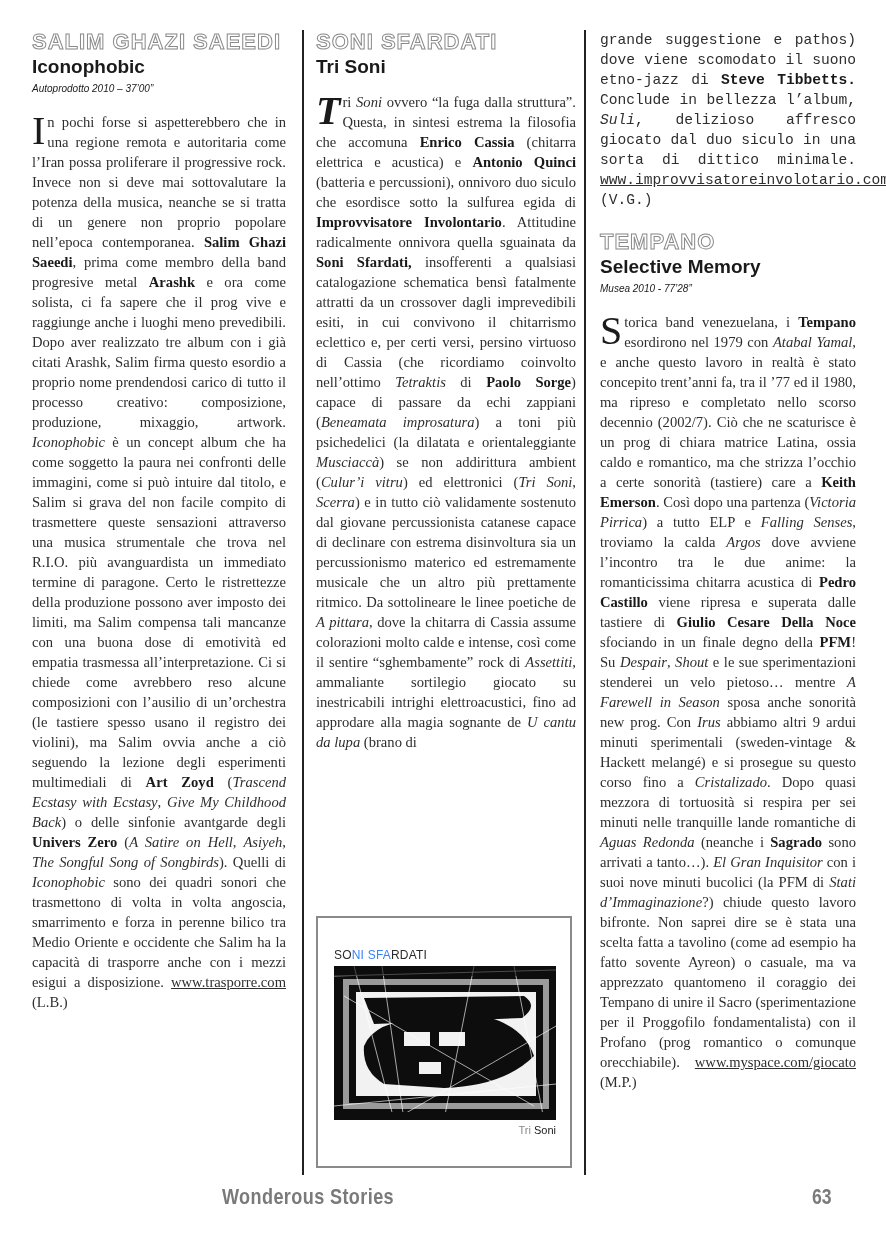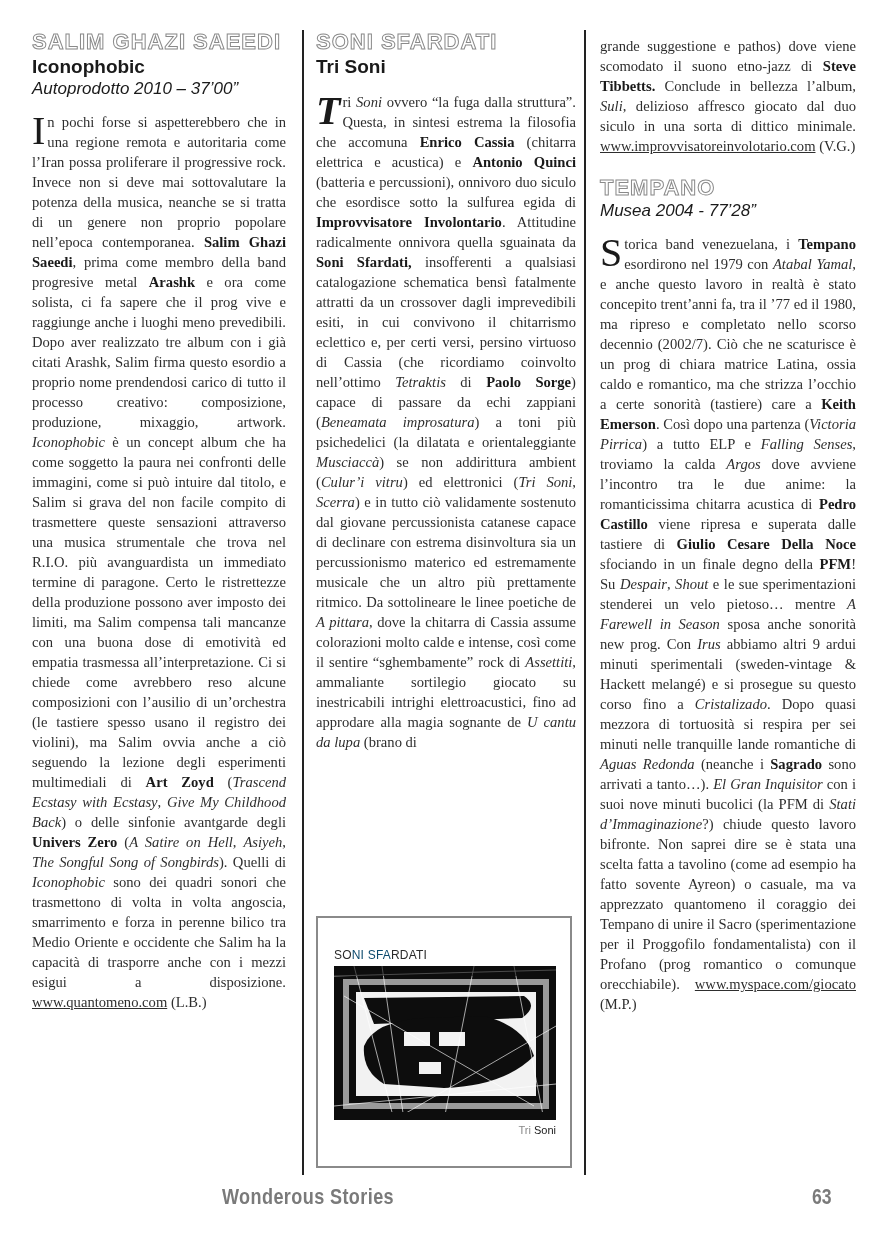--- a/index.html
+++ b/index.html
@@ -28,35 +28,35 @@
       font-family: "Liberation Sans", sans-serif;
       font-weight: bold;
       font-size: 19px;
       line-height: 22px;
       color: #1a1a1a;
       margin: 2px 0 0 0;
     }
     .label {
       font-family: "Liberation Sans", sans-serif;
       font-style: italic;
-      font-size: 17px;
+      font-size: 10px;
       line-height: 18px;
       color: #1a1a1a;
       margin: 2px 0 0 0;
     }
     .body-text {
       font-family: "Liberation Serif", serif;
       font-size: 14.6px;
       line-height: 20px;
       text-align: justify;
       color: #2e2e2e;
       margin: 14px 0 0 0;
       hyphens: manual;
     }
-    .body-text.cont { margin-top: 6px; }
+    .body-text.cont { margin-top: 0; font-family: Liberation Mono, monospace; }
     .dropcap {
       float: left;
       font-family: "Liberation Serif", serif;
       font-size: 40px;
       line-height: 34px;
       margin: 2px 2px 0 0;
       color: #1a1a1a;
     }
     .dropcap.italic { font-style: italic; font-weight: bold; }
     b { color: #1a1a1a; }
@@ -67,21 +67,21 @@
       left: 316px; top: 916px; width: 256px; height: 252px;
       border: 2px solid #8a8a8a;
       box-sizing: border-box;
       background: #ffffff;
     }
     .cover-title {
       position: absolute; left: 16px; top: 30px;
       font-family: "Liberation Sans", sans-serif;
       font-size: 12px; color: #2a2a2a; letter-spacing: 0.2px;
     }
-    .cover-title .grey { color: #0c4a6e; }
+    .cover-title .grey { color: #3b82f6; }
     .cover-art {
       position: absolute; left: 16px; top: 48px; width: 222px; height: 154px;
       background: #111;
       overflow: hidden;
     }
     .cover-sub {
       position: absolute; right: 14px; top: 206px;
       font-family: "Liberation Sans", sans-serif;
       font-size: 11px; color: #1a1a1a;
     }
@@ -109,21 +109,21 @@
   <div class="vline vline-1"></div>
   <div class="vline vline-2"></div>
 
   <div class="col col-1">
     <h2 class="band">Salim Ghazi Saeedi</h2>
     <h3 class="album">Iconophobic</h3>
     <div class="label">Autoprodotto 2010 – 37’00”</div>
     <p class="body-text">
       <span class="dropcap">I</span>
       <span>n pochi forse si aspetterebbero che in una regione remota e autoritaria come l’Iran possa proliferare il progressive rock. Invece non si deve mai sottovalutare la potenza della musica, neanche se si tratta di un genere non proprio popolare nell’epoca contemporanea. <b>Salim Ghazi Saeedi</b>, prima come membro della band progresive metal <b>Arashk</b> e ora come solista, ci fa sapere che il prog vive e raggiunge anche i luoghi meno prevedibili. Dopo aver realizzato tre album con i già citati Arashk, Salim firma questo esordio a proprio nome prendendosi carico di tutto il processo creativo: composizione, produzione, mixaggio, artwork. <i>Iconophobic</i> è un concept album che ha come soggetto la paura nei confronti delle immagini, come si può intuire dal titolo, e Salim si grava del non facile compito di trasmettere queste sensazioni attraverso una musica strumentale che trova nel R.I.O. più avanguardista un immediato termine di paragone. Certo le ristrettezze della produzione possono aver imposto dei limiti, ma Salim compensa tali mancanze con una buona dose di emotività ed empatia trasmessa all’interpretazione. Ci si chiede come avrebbero reso alcune composizioni con l’ausilio di un’orchestra (le tastiere spesso usano il registro dei violini), ma Salim ovvia anche a ciò seguendo la lezione degli esperimenti multimediali di <b>Art Zoyd</b> (<i>Trascend Ecstasy with Ecstasy</i>, <i>Give My Childhood Back</i>) o delle sinfonie avantgarde degli <b>Univers Zero</b> (<i>A Satire on Hell</i>, <i>Asiyeh</i>, <i>The Songful Song of Songbirds</i>). Quelli di <i>Iconophobic</i> sono dei quadri sonori che trasmettono di volta in volta angoscia, smarrimento e forza in perenne bilico tra Medio Oriente e occidente che Salim ha la capacità di trasporre anche con i mezzi esigui a disposizione. </span>
-      <a class="link">www.quantomeno.com</a>
+      <a class="link">www.trasporre.com</a>
       <span>(L.B.)</span>
     </p>
   </div>
 
   <div class="col col-2">
     <h2 class="band">Soni Sfardati</h2>
     <h3 class="album">Tri Soni</h3>
     <p class="body-text">
       <span class="dropcap italic">T</span>
       <span>ri <i>Soni</i> ovvero “la fuga dalla struttura”. Questa, in sintesi estrema la filosofia che accomuna <b>Enrico Cassia</b> (chitarra elettrica e acustica) e <b>Antonio Quinci</b> (batteria e percussioni), onnivoro duo siculo che esordisce sotto la sulfurea egida di <b>Improvvisatore Involontario</b>. Attitudine radicalmente onnivora quella sguainata da <b>Soni Sfardati,</b> insofferenti a qualsiasi catalogazione schematica bensì fatalmente attratti da un crossover dagli imprevedibili esiti, in cui convivono il chitarrismo eclettico e, per certi versi, persino virtuoso di Cassia (che ricordiamo coinvolto nell’ottimo <i>Tetraktis</i> di <b>Paolo Sorge</b>) capace di passare da echi zappiani (<i>Beneamata improsatura</i>) a toni più psichedelici (la dilatata e orientaleggiante <i>Musciaccà</i>) se non addirittura ambient (<i>Culur’i vitru</i>) ed elettronici (<i>Tri Soni</i>, <i>Scerra</i>) e in tutto ciò validamente sostenuto dal giovane percussionista catanese capace di declinare con estrema disinvoltura sia un percussionismo materico ed estremamente musicale che un altro più prettamente ritmico. Da sottolineare le linee poetiche de <i>A pittara</i>, dove la chitarra di Cassia assume colorazioni molto calde e intense, così come il sentire “sghembamente” rock di <i>Assettiti</i>, ammaliante sortilegio giocato su inestricabili intrighi elettroacustici, fino ad approdare alla magia sognante de <i>U cantu da lupa</i> (brano di </span>
@@ -165,21 +165,22 @@
 
   <div class="col col-3">
     <p class="body-text cont">
       <span>grande suggestione e pathos) dove viene scomodato il suono etno-jazz di <b>Steve Tibbetts.</b> Conclude in bellezza l’album, <i>Suli</i>, delizioso affresco giocato dal duo siculo in una sorta di dittico minimale. </span>
       <a class="link">www.improvvisatoreinvolotario.com</a>
       <span>(V.G.)</span>
     </p>
 
     <div style="margin-top:20px;">
       <h2 class="band">Tempano</h2>
-      <div class="label">Musea 2004 - 77’28”</div>
+      <h3 class="album">Selective Memory</h3>
+      <div class="label">Musea 2010 - 77’28”</div>
       <p class="body-text">
         <span class="dropcap">S</span>
         <span>torica band venezuelana, i <b>Tempano</b> esordirono nel 1979 con <i>Atabal Yamal</i>, e anche questo lavoro in realtà è stato concepito trent’anni fa, tra il ’77 ed il 1980, ma ripreso e completato nello scorso decennio (2002/7). Ciò che ne scaturisce è un prog di chiara matrice Latina, ossia caldo e romantico, ma che strizza l’occhio a certe sonorità (tastiere) care a <b>Keith Emerson</b>. Così dopo una partenza (<i>Victoria Pirrica</i>) a tutto ELP e <i>Falling Senses</i>, troviamo la calda <i>Argos</i> dove avviene l’incontro tra le due anime: la romanticissima chitarra acustica di <b>Pedro Castillo</b> viene ripresa e superata dalle tastiere di <b>Giulio Cesare Della Noce</b> sfociando in un finale degno della <b>PFM</b>! Su <i>Despair</i>, <i>Shout</i> e le sue sperimentazioni stenderei un velo pietoso… mentre <i>A Farewell in Season</i> sposa anche sonorità new prog. Con <i>Irus</i> abbiamo altri 9 ardui minuti sperimentali (sweden-vintage &amp; Hackett melangé) e si prosegue su questo corso fino a <i>Cristalizado</i>. Dopo quasi mezzora di tortuosità si respira per sei minuti nelle tranquille lande romantiche di <i>Aguas Redonda</i> (neanche i <b>Sagrado</b> sono arrivati a tanto…). <i>El Gran Inquisitor</i> con i suoi nove minuti bucolici (la PFM di <i>Stati d’Immaginazione</i>?) chiude questo lavoro bifronte. Non saprei dire se è stata una scelta fatta a tavolino (come ad esempio ha fatto sovente Ayreon) o casuale, ma va apprezzato quantomeno il coraggio dei Tempano di unire il Sacro (sperimentazione per il Proggofilo fondamentalista) con il Profano (prog romantico o comunque orecchiabile). </span>
         <a class="link">www.myspace.com/giocato</a>
         <span>(M.P.)</span>
       </p>
     </div>
   </div>
 
   <div class="footer-title">Wonderous Stories</div>

